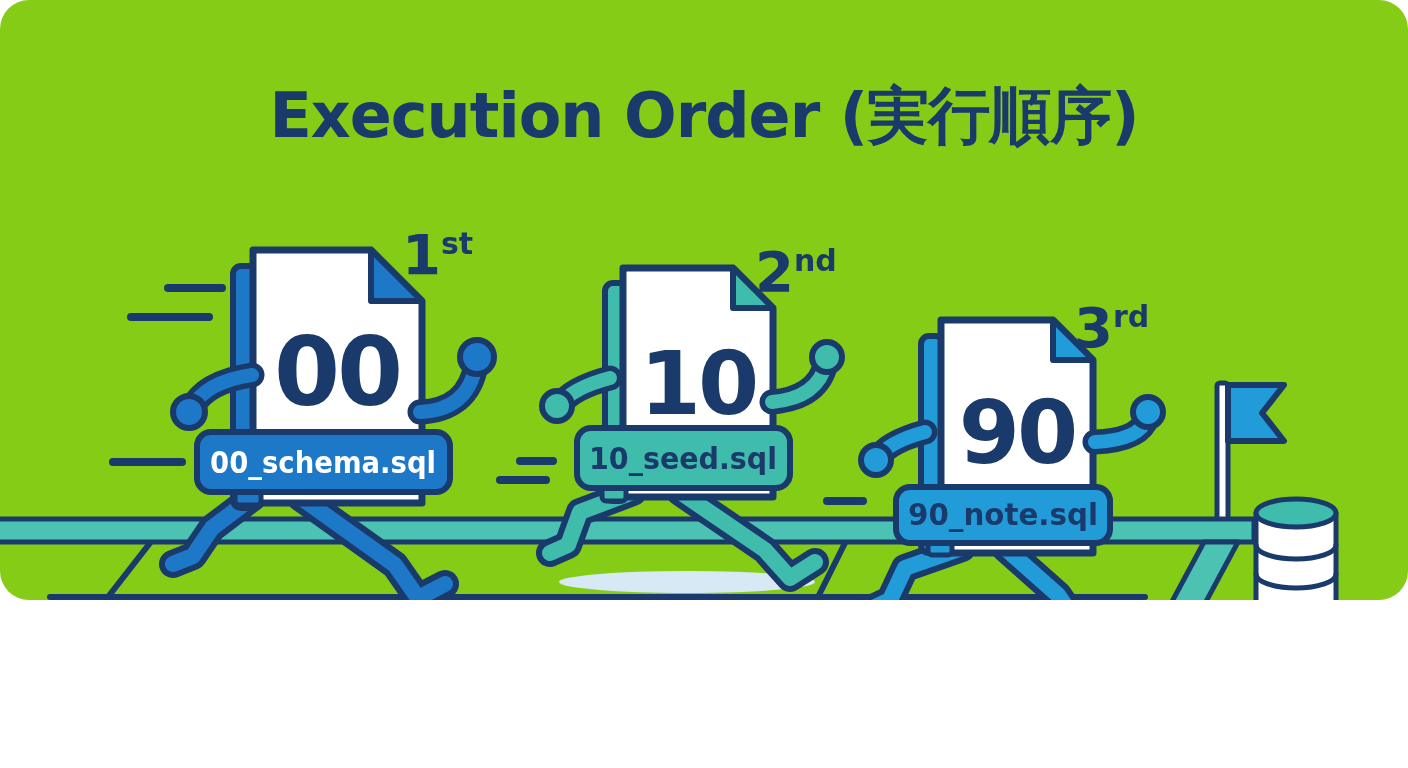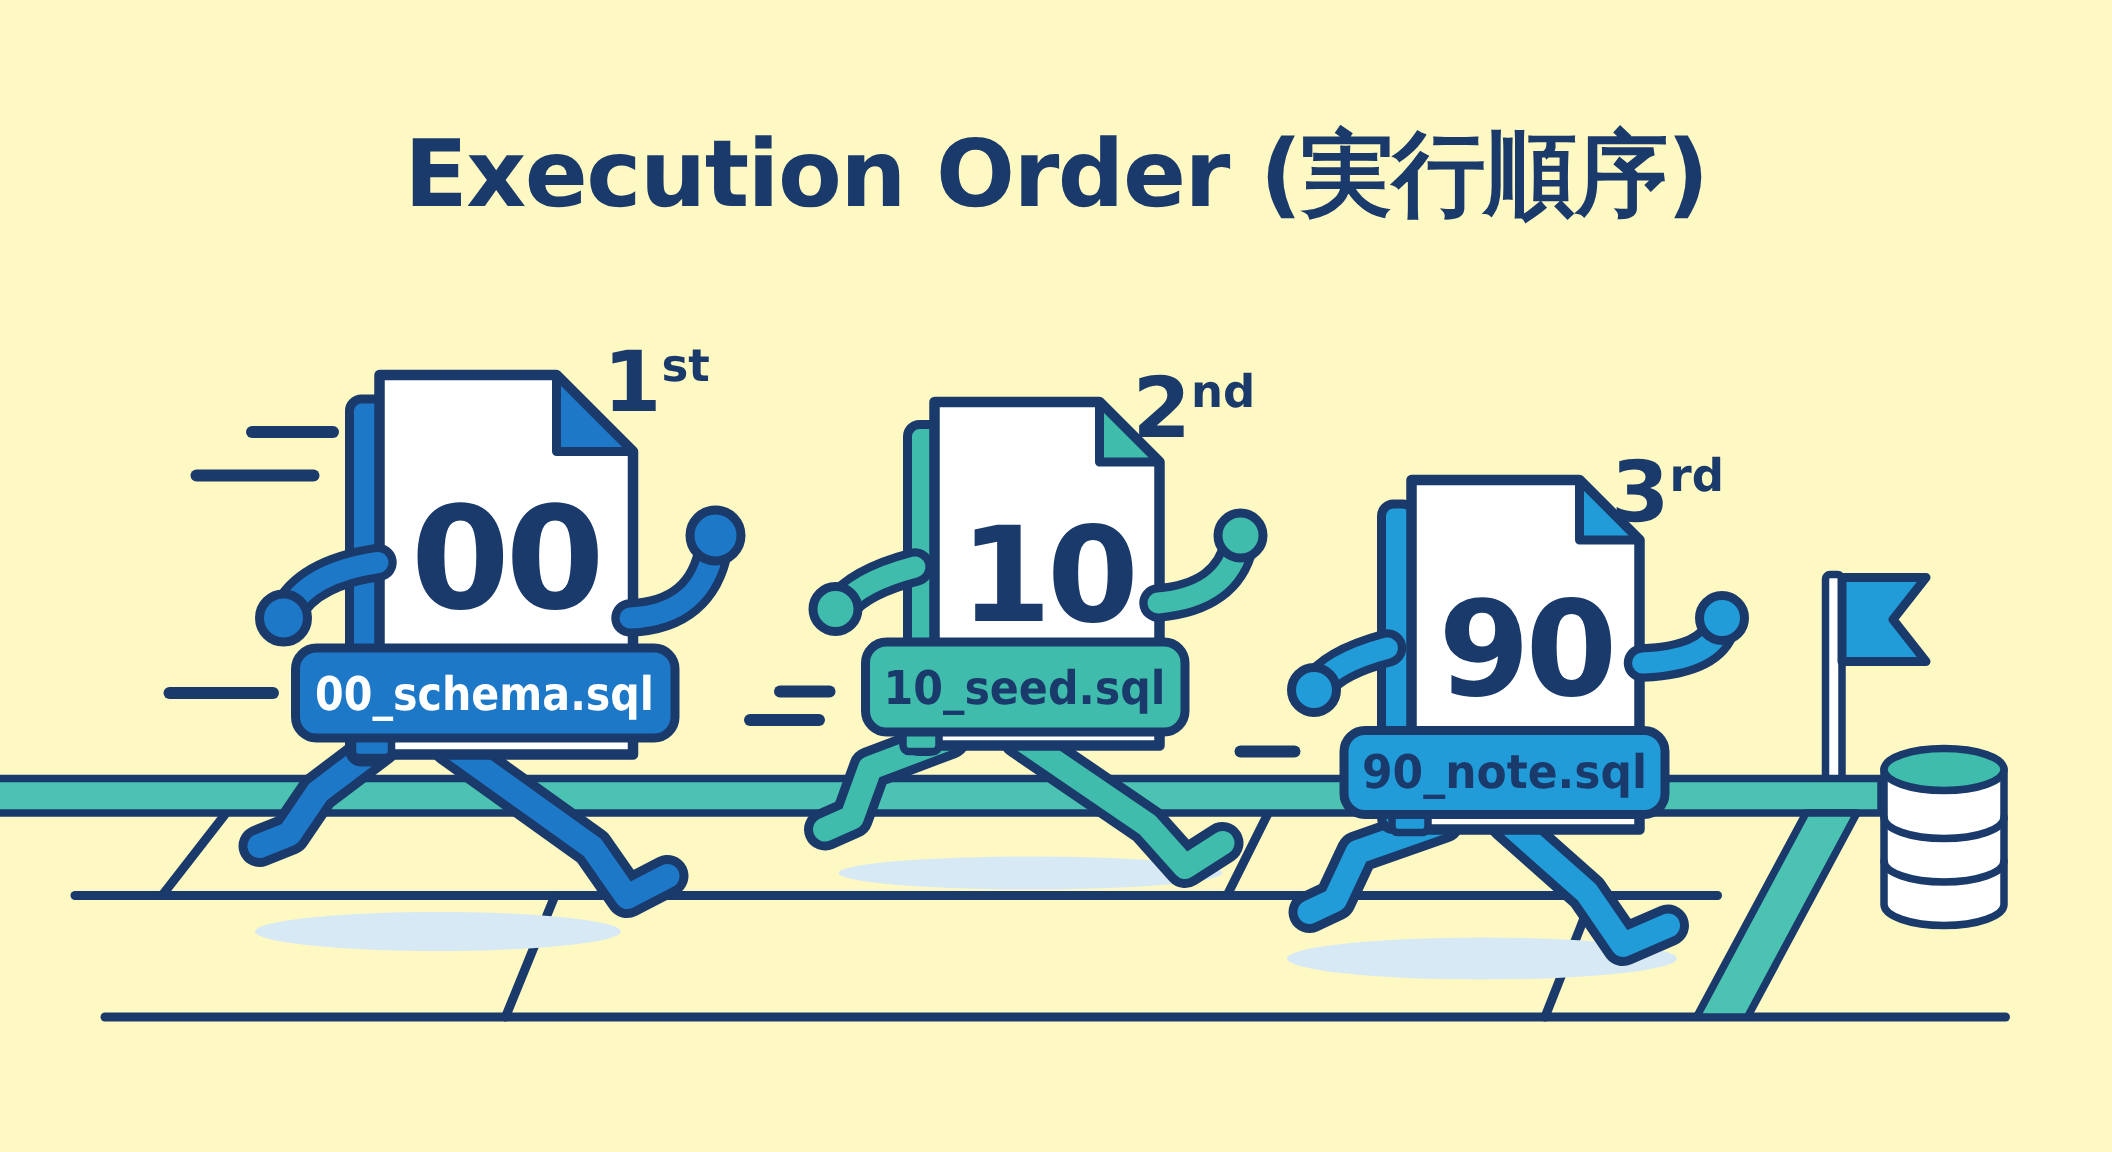--- a/index.html
+++ b/index.html
@@ -1,17 +1,17 @@
 <!DOCTYPE html>
 <html><head>
 <meta charset="utf-8">
 <style>
   html,body{margin:0;padding:0;background:#ffffff;}
-  .stage{position:relative;width:1408px;height:768px;background:#fef9c3;overflow:hidden;
-         font-family:"DejaVu Sans","Liberation Sans",sans-serif;}
+  .stage{position:relative;width:1408px;height:600px;background:#84cc16;overflow:hidden;
+         font-family:"DejaVu Sans","Liberation Sans",sans-serif;border-radius:29px;}
   svg{display:block;}
   .navy-text{fill:#1a3a6b;font-weight:bold;font-family:"DejaVu Sans","Liberation Sans",sans-serif;}
   .white-text{fill:#ffffff;font-weight:bold;font-family:"DejaVu Sans","Liberation Sans",sans-serif;}
   .outline{stroke:#1a3a6b;stroke-linecap:round;stroke-linejoin:round;}
   .limb-out{stroke:#1a3a6b;stroke-width:28;fill:none;stroke-linecap:round;stroke-linejoin:round;}
   .limb-in{stroke-width:16;fill:none;stroke-linecap:round;stroke-linejoin:round;}
   .arm-out{stroke:#1a3a6b;stroke-width:25;fill:none;stroke-linecap:round;stroke-linejoin:round;}
   .arm-in{stroke-width:14;fill:none;stroke-linecap:round;stroke-linejoin:round;}
   .speed{stroke:#1a3a6b;stroke-width:8;stroke-linecap:round;}
   .ground{stroke:#1a3a6b;stroke-width:6;stroke-linecap:round;fill:none;}

